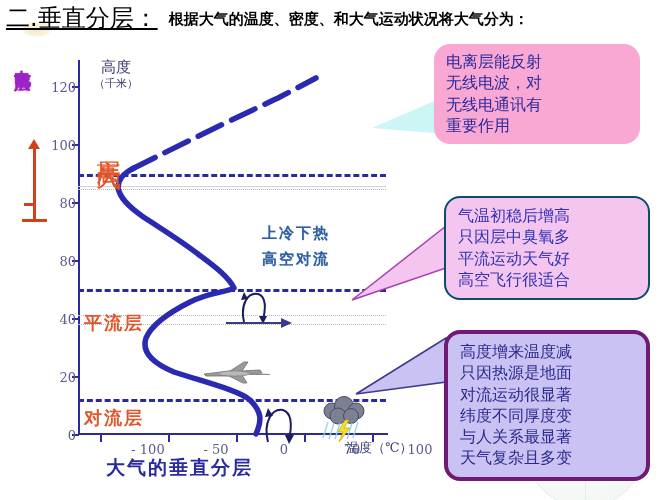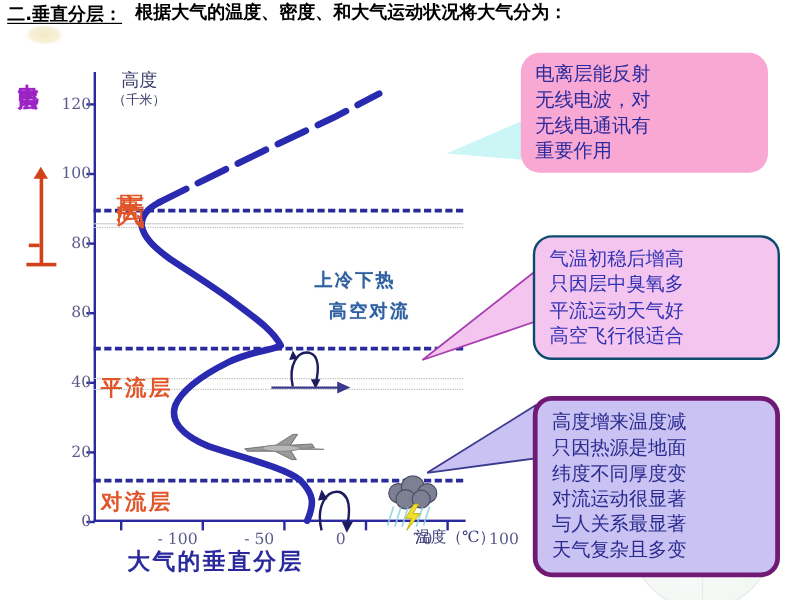--- a/index.html
+++ b/index.html
@@ -23,21 +23,21 @@
   .globe:after {
     content:""; position:absolute; left:50%; top:0; width:1px; height:100%; background:#e2ebe5;
   }
   
   .header {
     position:absolute; left:6px; top:2px; right:4px; height:34px;
     white-space:nowrap;
   }
   .header .hl {
     font-family:"DejaVu Sans", sans-serif;
-    font-weight:bold; font-size:15px; color:#000;
+    font-weight:normal; font-size:24px; color:#000;
     letter-spacing:0px;
     text-decoration:underline;
     text-underline-offset:2px;
   }
   .header .sub {
     font-weight:bold; font-size:15px; color:#000; margin-left:6px;
     position:relative; top:-2px;
   }
   .header .blob {
     position:absolute; left:16px; top:19px; width:30px; height:16px;
@@ -262,21 +262,21 @@
   </svg>
 
   <div class="xCap">温度（℃）</div>
 </div>
 
 <div class="vtxt highAtm">高层大气</div>
 <div class="layerLbl" style="left:84px; top:311px">平流层</div>
 <div class="layerLbl" style="left:84px; top:406px">对流层</div>
 
 <div class="midTxt" style="left:262px; top:222px">上冷下热</div>
-<div class="midTxt" style="left:274px; top:248px">高空对流</div>
+<div class="midTxt" style="left:262px; top:248px">高空对流</div>
 
 <div class="chartTitle">大气的垂直分层</div>
 
 <svg class="plane" width="72" height="30" viewBox="0 0 72 30">
   <path d="M4 17 L30 14 L44 5 L48 5 L42 14 L60 13 L62 16 L42 18 L47 26 L43 26 L29 19 L6 19 Z" fill="#9a9a9a" stroke="#6e6e6e" stroke-width="0.8"></path>
   <ellipse cx="34" cy="16.5" rx="16" ry="2.6" fill="#b8b8b8" stroke="#777" stroke-width="0.6"></ellipse>
   <path d="M50 16 L70 17 L70 18 L50 18 Z" fill="#8d8d8d"></path>
 </svg>
 
 <svg class="cloud" width="52" height="48" viewBox="0 0 52 48">
@@ -316,17 +316,17 @@
 <div class="callout c2">
   <div>气温初稳后增高</div>
   <div>只因层中臭氧多</div>
   <div>平流运动天气好</div>
   <div>高空飞行很适合</div>
 </div>
 
 <div class="callout c3">
   <div>高度增来温度减</div>
   <div>只因热源是地面</div>
+  <div>对流运动很显著</div>
   <div>纬度不同厚度变</div>
-  <div>对流运动很显著</div>
   <div>与人关系最显著</div>
   <div>天气复杂且多变</div>
 </div>
 
 </body></html>

